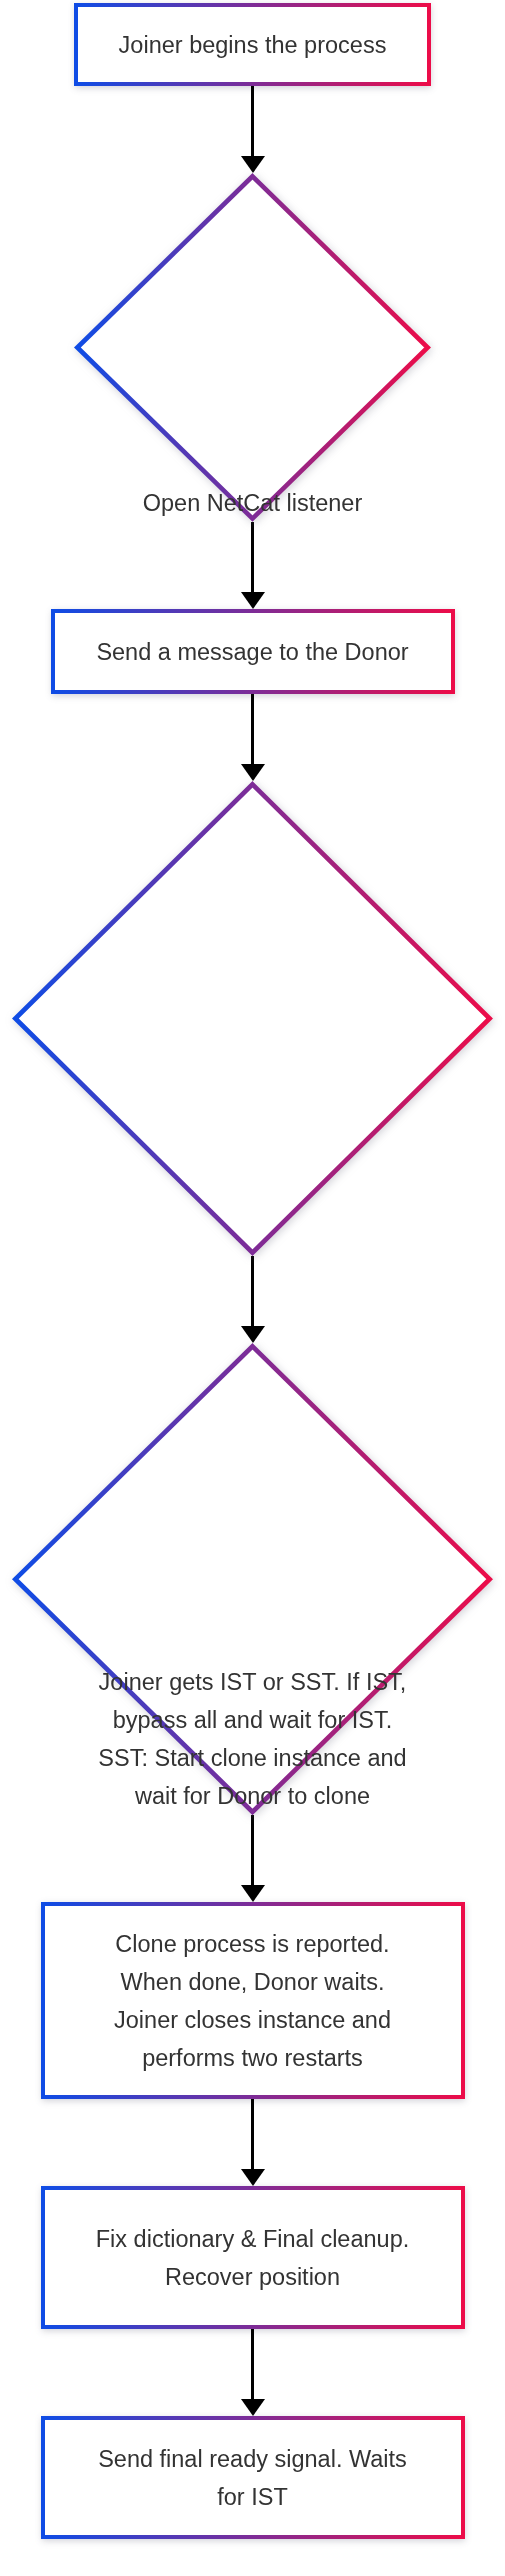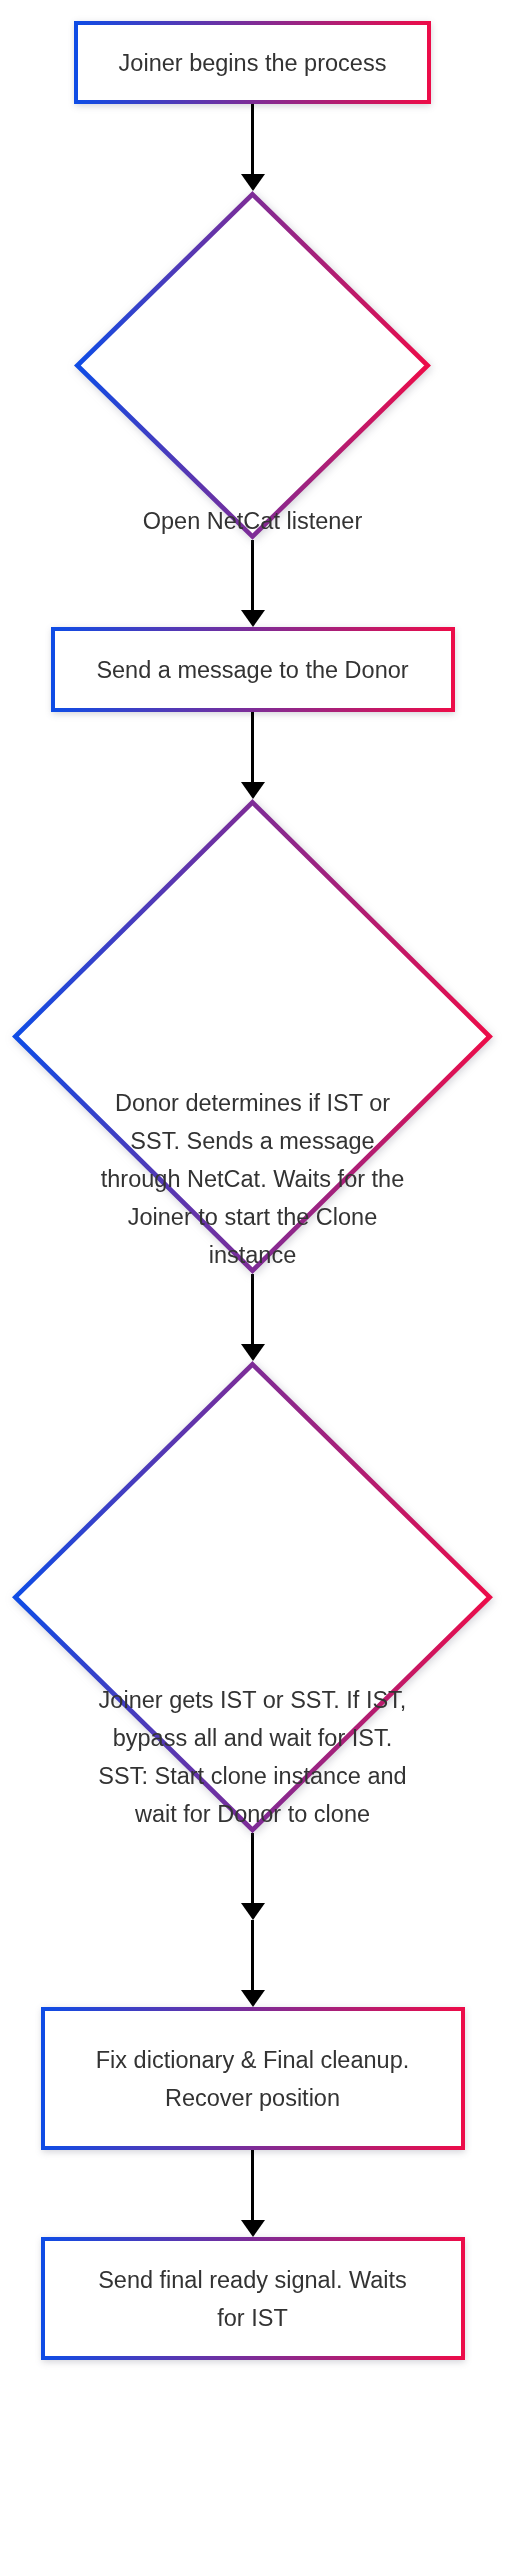--- a/index.html
+++ b/index.html
@@ -12,21 +12,21 @@
   *{margin:0;padding:0;box-sizing:border-box;}
   html,body{background:var(--bg);}
   body{
     width:505px;height:2576px;
     font-family:"Liberation Sans","DejaVu Sans",sans-serif;
     overflow:hidden;
   }
   .canvas{
     width:505px;height:2576px;
     display:flex;flex-direction:column;align-items:center;
-    padding-top:21px;
+    padding-top:3px;
   }
   .label{
     font-size:23.5px;line-height:38px;color:var(--text-color);
     text-align:center;white-space:pre-line;
   }
   
   .rect{
     background:#ffffff;
     border:4.7px solid;
     border-image:linear-gradient(90deg,var(--grad-from),var(--grad-to)) 1;
@@ -107,25 +107,20 @@
 
   <div class="arrow">
     <div class="stem"></div>
     <div class="head"></div>
   </div>
 
   <div class="node diamond d2">
     <svg viewBox="0 0 716 707">
       <polygon class="dshape" points="358,5 711,353.5 358,702 5,353.5"></polygon>
     </svg>
-    <div class="label">Donor determines if IST or
-SST. Sends a message
-through NetCat. Waits for the
-Joiner to start the Clone
-instance</div>
   </div>
 
   <div class="arrow">
     <div class="stem"></div>
     <div class="head"></div>
   </div>
 
   <div class="node diamond d3">
     <svg viewBox="0 0 716 703">
       <polygon class="dshape" points="358,5 711,351.5 358,698 5,351.5"></polygon>
@@ -134,20 +129,26 @@
 bypass all and wait for IST.
 SST: Start clone instance and
 wait for Donor to clone</div>
   </div>
 
   <div class="arrow">
     <div class="stem"></div>
     <div class="head"></div>
   </div>
 
+  <div class="node rect r3">
+    <div class="label">Clone process is reported.
+When done, Donor waits.
+Joiner closes instance and
+performs two restarts</div>
+  </div>
 
   <div class="arrow">
     <div class="stem"></div>
     <div class="head"></div>
   </div>
 
   <div class="node rect r4">
     <div class="label">Fix dictionary &amp; Final cleanup.
 Recover position</div>
   </div>

